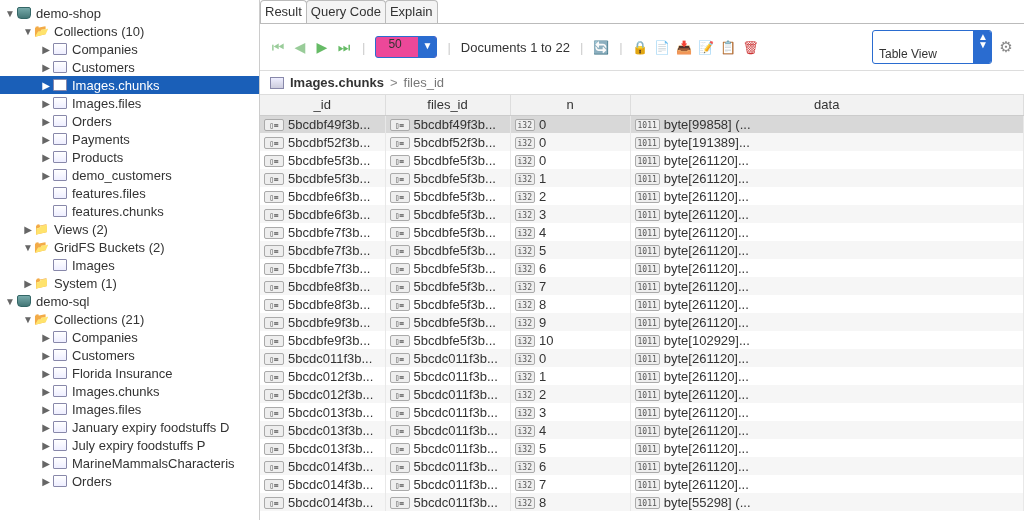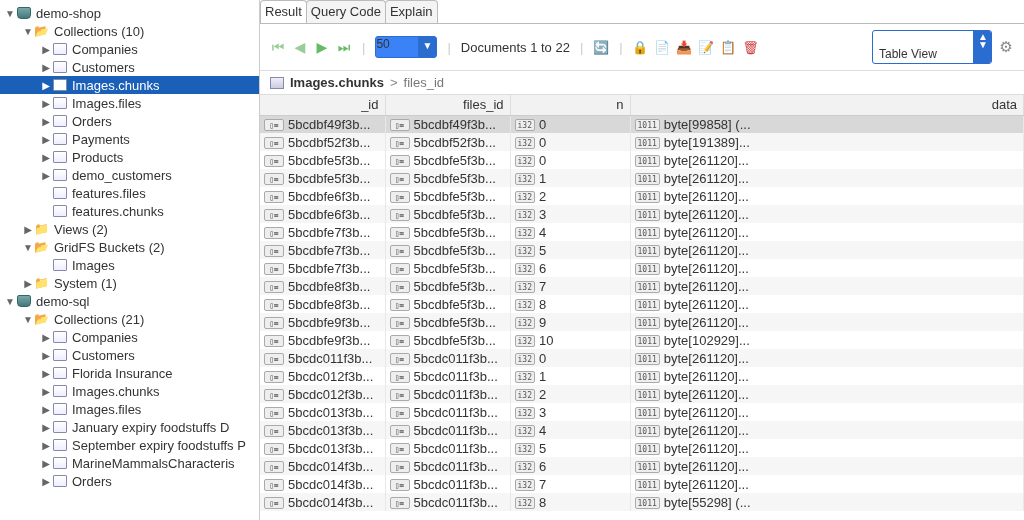--- a/index.html
+++ b/index.html
@@ -22,21 +22,21 @@
   .main { flex: 1; display: flex; flex-direction: column; overflow: hidden; }
   .tabs { display: flex; border-bottom: 1px solid #bbb; height: 24px; }
   .tab { padding: 3px 4px; border: 1px solid #bbb; border-bottom: none; background: #f4f4f4; font-size: 13px; cursor: pointer; border-radius: 4px 4px 0 0; margin-right: -1px; }
   .tab.active { background: #fff; position: relative; z-index: 2; }
   .toolbar { display: flex; align-items: center; padding: 6px 10px; gap: 6px; border-bottom: 1px solid #ddd; }
   .nav-btn { width: 16px; height: 16px; display: inline-flex; align-items: center; justify-content: center; font-size: 14px; cursor: pointer; }
   .nav-first::before { content: "⏮"; color: #9c9; }
   .nav-prev::before { content: "◀"; color: #9c9; }
   .nav-next::before { content: "▶"; color: #6b6; }
   .nav-last::before { content: "⏭"; color: #6b6; }
-  .page-select { width: 62px; height: 22px; border: 1px solid #2a6cd0; border-radius: 3px; padding: 0 0; font-size: 12px; background: #3b82f6; position: relative; }
+  .page-select { width: 62px; height: 22px; border: 1px solid #2a6cd0; border-radius: 3px; padding: 0 12px; font-size: 12px; background: #ec4899; position: relative; }
   .page-select::after { content: ""; position: absolute; right: 0; top: 0; width: 18px; height: 100%; background: #2a6cd0; border-radius: 0 2px 2px 0; }
   .page-select .caret { position: absolute; right: 4px; top: 3px; color: #fff; font-size: 10px; z-index: 2; }
   .sep { color: #ccc; margin: 0 4px; }
   .doc-count { font-size: 13px; color: #333; }
   .tb-icon { width: 16px; height: 16px; display: inline-flex; align-items: center; justify-content: center; cursor: pointer; font-size: 13px; }
   .refresh::before { content: "🔄"; font-size: 13px; color: #2a8; }
   .lock::before { content: "🔒"; color: #d90; }
   .doc-add::before { content: "📄"; position: relative; }
   .doc-imp::before { content: "📥"; color: #48a; }
   .doc-edit::before { content: "📝"; color: #d80; }
@@ -47,21 +47,21 @@
   .view-select::after { content: ""; position: absolute; right: 0; top: 0; width: 18px; height: 100%; background: #2a6cd0; border-radius: 0 2px 2px 0; }
   .view-select .caret { position: absolute; right: 3px; top: 2px; color: #fff; font-size: 10px; z-index: 2; line-height: 8px; }
   .gear::before { content: "⚙"; color: #888; font-size: 15px; }
   .breadcrumb { display: flex; align-items: center; padding: 4px 10px; font-size: 13px; border-bottom: 1px solid #ddd; gap: 6px; }
   .bc-icon { width: 14px; height: 12px; background: linear-gradient(#eef,#ccd); border: 1px solid #88a; display: inline-block; }
   .bc-strong { font-weight: bold; }
   .bc-sep { color: #888; }
   .bc-field { color: #777; }
   .grid-wrap { flex: 1; overflow: auto; }
   .grid { width: 100%; border-collapse: collapse; font-size: 13px; }
-  .grid th { text-align: right; font-weight: normal; background: #f2f2f2; border-right: 1px solid #ddd; border-bottom: 1px solid #ccc; padding: 2px 6px; height: 20px; position: sticky; top: 0; }
+  .grid th { text-align: center; font-weight: normal; background: #f2f2f2; border-right: 1px solid #ddd; border-bottom: 1px solid #ccc; padding: 2px 6px; height: 20px; position: sticky; top: 0; }
   .grid td { border-right: 1px solid #e8e8e8; padding: 1px 4px; height: 18px; white-space: nowrap; }
   .grid tr:nth-child(even) td { background: #f6f6f6; }
   .grid tr.selected td { background: #d8d8d8; }
   .type-pill { display: inline-flex; align-items: center; justify-content: center; font-size: 8px; font-family: monospace; background: #eee; border: 1px solid #aaa; border-radius: 2px; padding: 0 2px; margin-right: 4px; color: #555; min-width: 20px; height: 12px; vertical-align: middle; }
   .col-id { width: 125px; }
   .col-files { width: 125px; }
   .col-n { width: 120px; }
   .col-data { width: auto; }
 </style>
 </head>
@@ -250,21 +250,21 @@
           <span class="coll-icon"></span>
         </span>
         <span>January expiry foodstuffs D</span>
       </div>
       <div class="tree-node">
         <span class="indent" style="width: 36px;"></span>
         <span class="disclosure">▶</span>
         <span class="node-icon">
           <span class="coll-icon"></span>
         </span>
-        <span>September expiry foodstuffs P</span>
+        <span>July expiry foodstuffs P</span>
       </div>
       <div class="tree-node">
         <span class="indent" style="width: 36px;"></span>
         <span class="disclosure">▶</span>
         <span class="node-icon">
           <span class="coll-icon"></span>
         </span>
         <span>MarineMammalsCharacteris</span>
       </div>
       <div class="tree-node">

